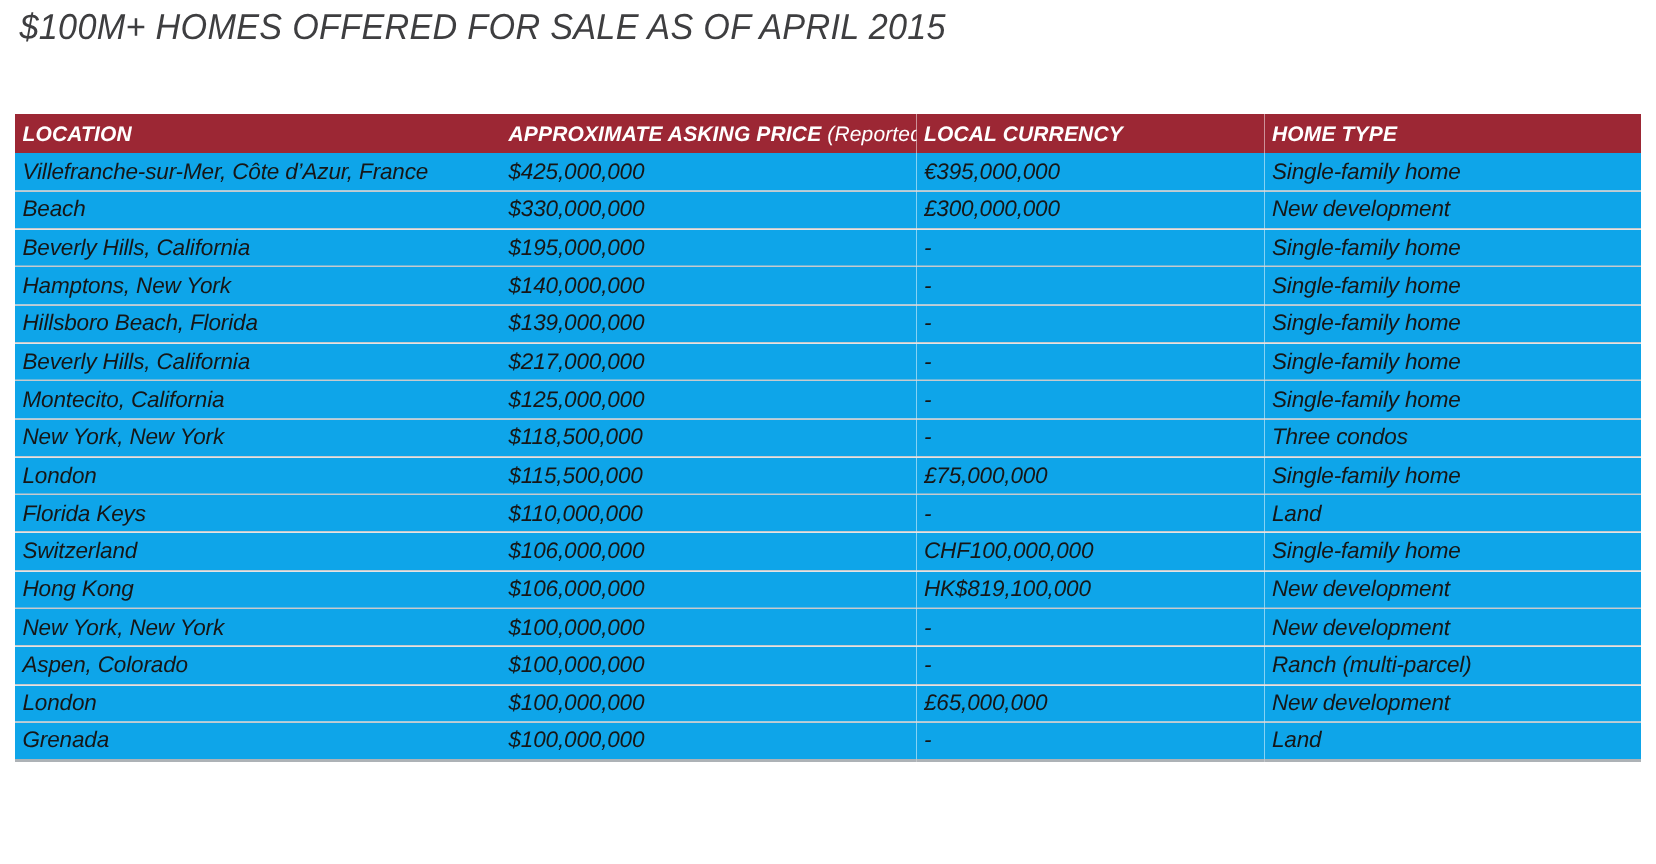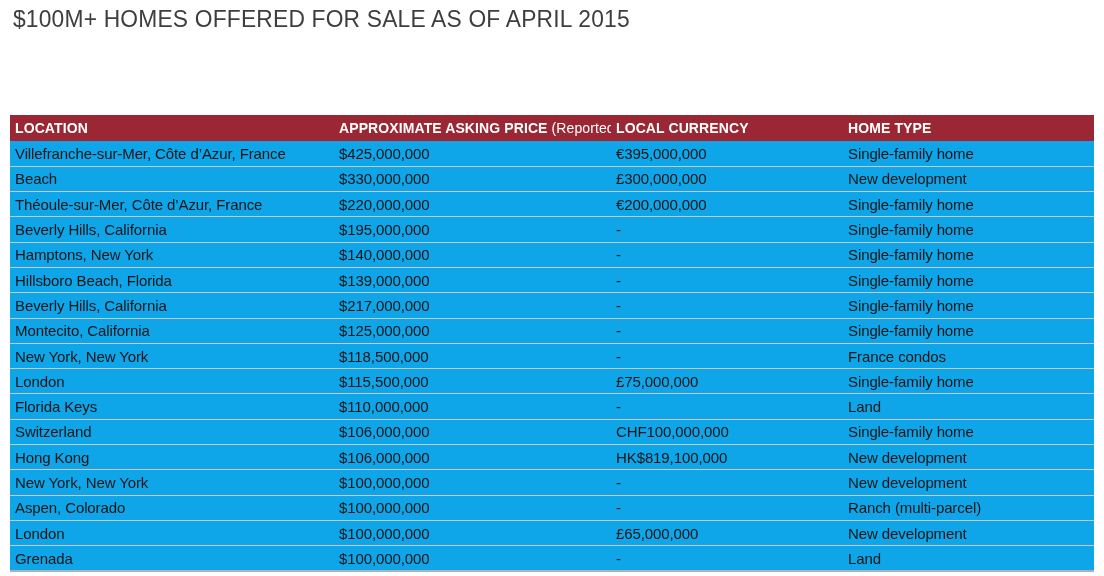--- a/index.html
+++ b/index.html
@@ -13,42 +13,41 @@
   * { box-sizing: border-box; }
   html, body {
     margin: 0;
     padding: 0;
     width: 1104px;
     height: 576px;
     background: #ffffff;
     font-family: "Liberation Sans", sans-serif;
     overflow: hidden;
   }
-  .page { position: relative; width: 1104px; height: 576px; }
+  .page { position: relative; width: 1104px; height: 576px; font-style: italic; }
   .title {
     position: absolute;
     left: 13px;
     top: 5px;
     margin: 0;
     font-size: 24px;
     font-weight: 400;
     letter-spacing: 0.2px;
     color: var(--title-text);
     transform: scaleX(0.95);
     transform-origin: left top;
     white-space: nowrap;
   }
   table.homes-table {
     position: absolute;
     left: 10px;
     top: 76px;
     width: 1084px;
     border-collapse: collapse;
     table-layout: fixed;
-    margin-top: 39px;
   }
   col.c-location { width: 324px; }
   col.c-price    { width: 277px; }
   col.c-currency { width: 232px; }
   col.c-hometype { width: 251px; }
   thead tr {
     height: 26px;
     background: var(--header-bg);
   }
   th {
@@ -107,26 +106,20 @@
           <td>€395,000,000</td>
           <td>Single-family home</td>
         </tr>
         <tr>
           <td>Beach</td>
           <td>$330,000,000</td>
           <td>£300,000,000</td>
           <td>New development</td>
         </tr>
         <tr>
-          <td>Théoule-sur-Mer, Côte d’Azur, France</td>
-          <td>$220,000,000</td>
-          <td>€200,000,000</td>
-          <td>Single-family home</td>
-        </tr>
-        <tr>
           <td>Beverly Hills, California</td>
           <td>$195,000,000</td>
           <td>-</td>
           <td>Single-family home</td>
         </tr>
         <tr>
           <td>Hamptons, New York</td>
           <td>$140,000,000</td>
           <td>-</td>
           <td>Single-family home</td>
@@ -146,21 +139,21 @@
         <tr>
           <td>Montecito, California</td>
           <td>$125,000,000</td>
           <td>-</td>
           <td>Single-family home</td>
         </tr>
         <tr>
           <td>New York, New York</td>
           <td>$118,500,000</td>
           <td>-</td>
-          <td>France condos</td>
+          <td>Three condos</td>
         </tr>
         <tr>
           <td>London</td>
           <td>$115,500,000</td>
           <td>£75,000,000</td>
           <td>Single-family home</td>
         </tr>
         <tr>
           <td>Florida Keys</td>
           <td>$110,000,000</td>

